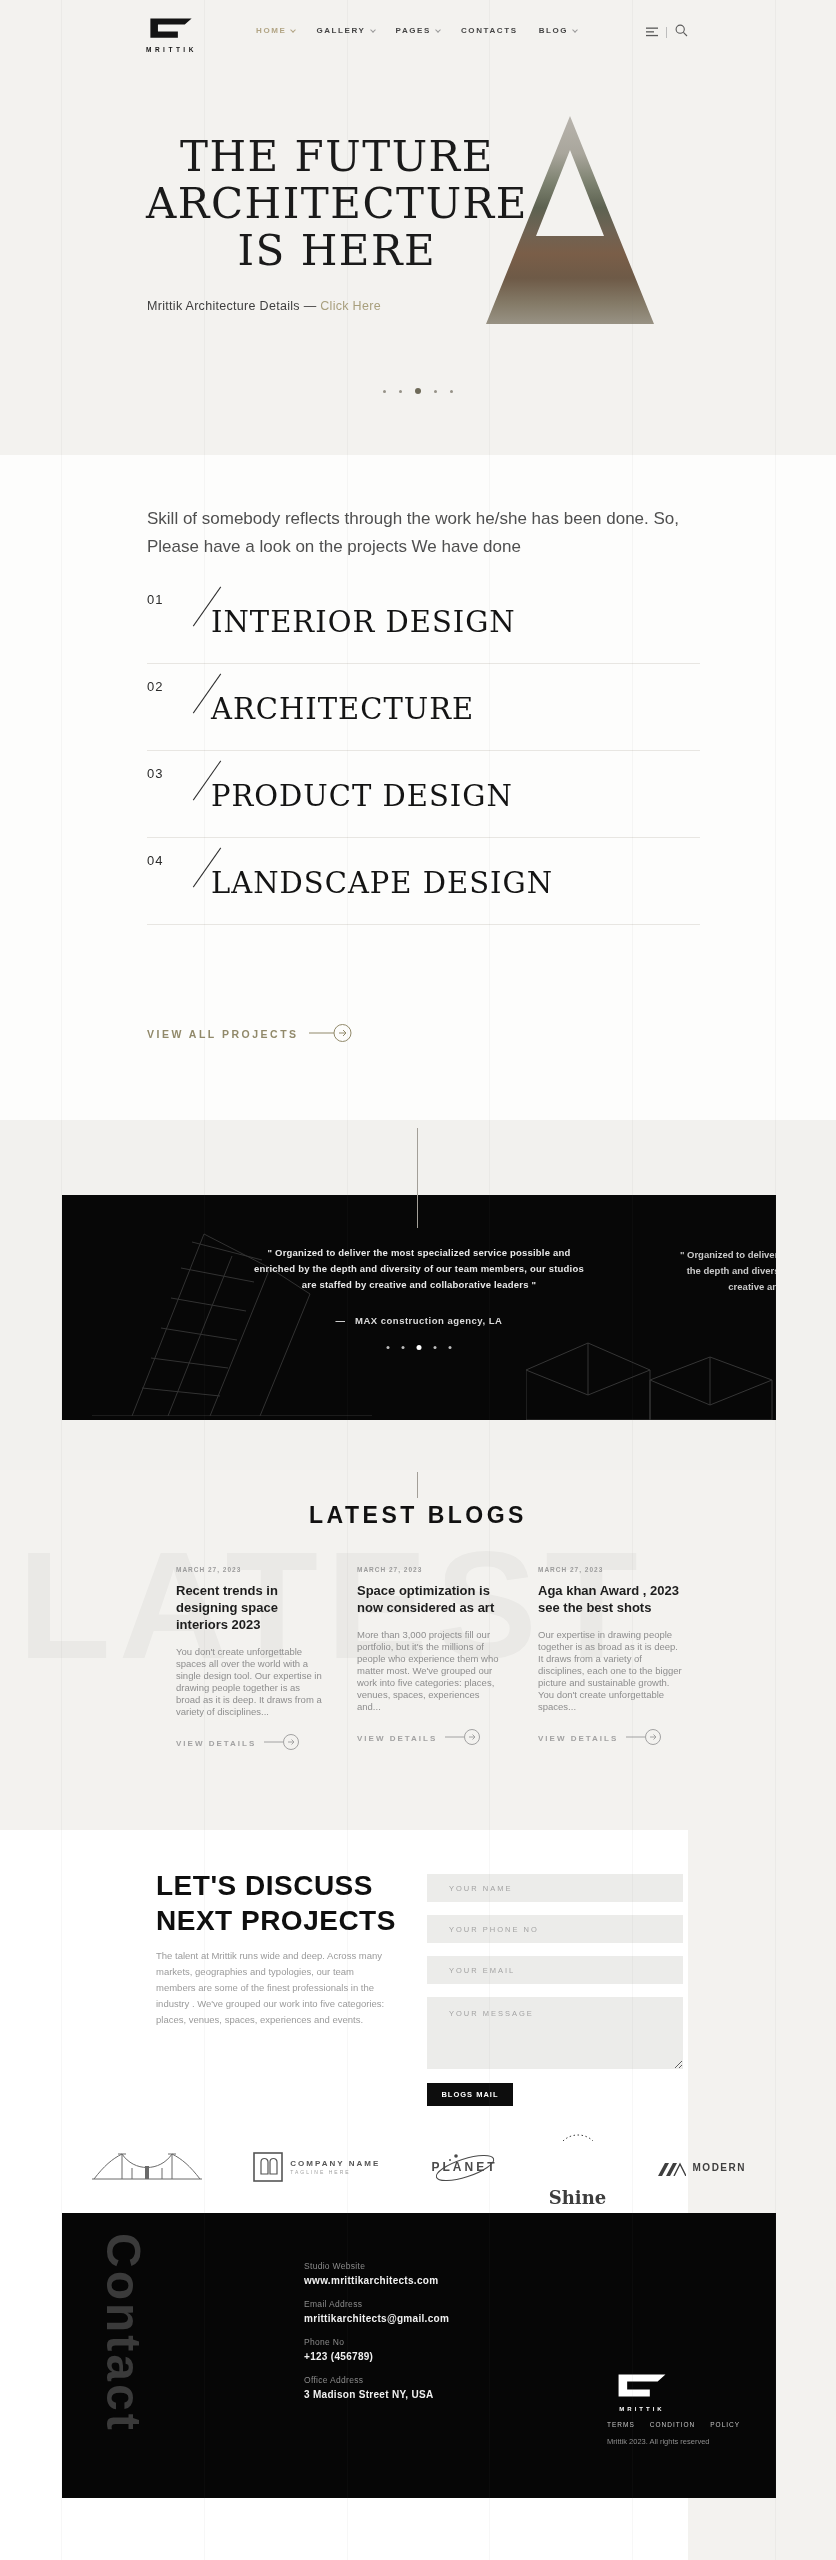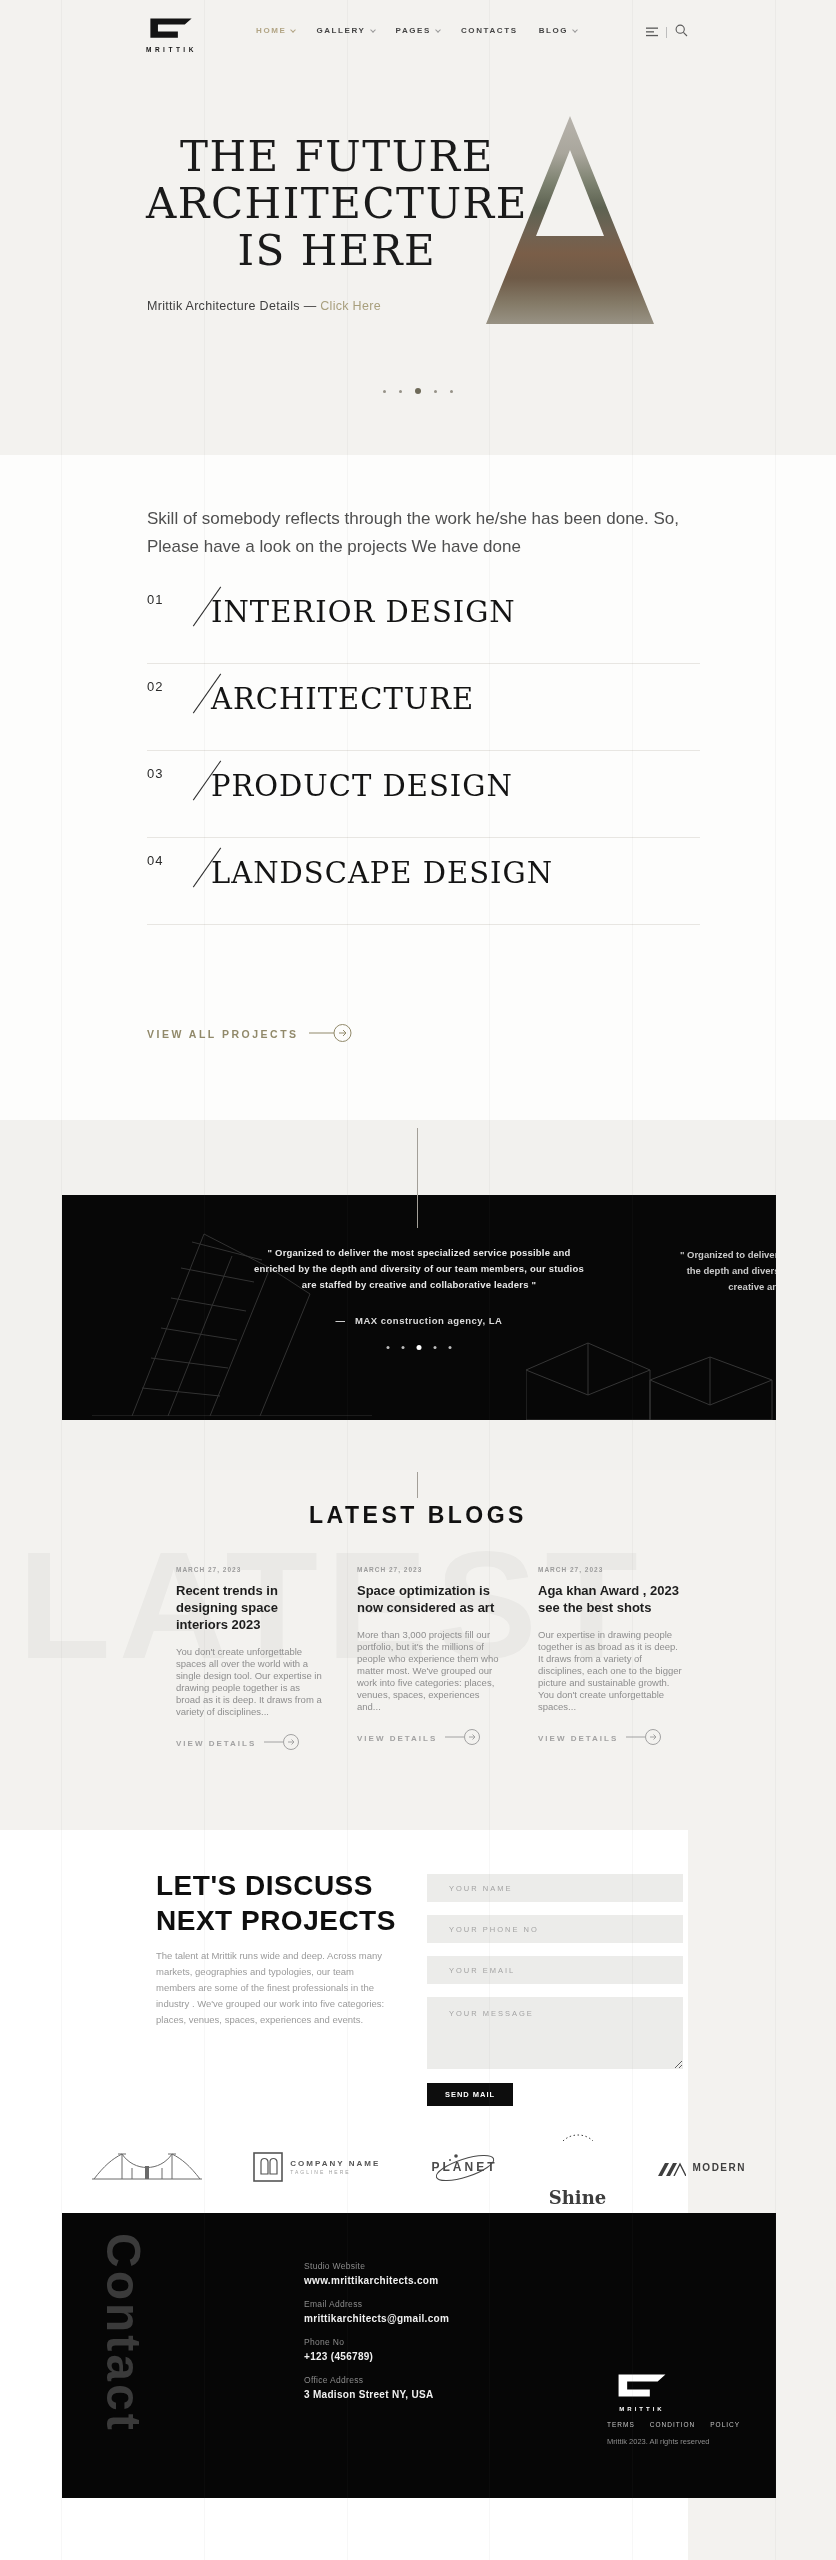--- a/index.html
+++ b/index.html
@@ -28,21 +28,21 @@
   .dot { width:3px; height:3px; border-radius:50%; background:#969288; cursor:pointer; }
   .dot.big { width:6px; height:6px; background:#6e6a59; }
 
   
   .section-projects { position:absolute; left:0; top:455px; width:836px; height:665px; background:#fdfdfc; z-index:2; }
   .intro { position:absolute; left:147px; top:50px; width:585px; font-size:17px; line-height:28px; color:#4f4f4f; }
   .projects { position:absolute; left:147px; top:122px; width:553px; }
   .project-item { position:relative; height:87px; border-bottom:1px solid #e8e6e2; cursor:pointer; }
   .p-num { position:absolute; left:0; top:15px; font-size:13px; letter-spacing:1px; color:#2b2b2b; }
   .p-slash { position:absolute; left:36px; top:29px; width:48px; height:1px; background:#2e2e2e; transform:rotate(-55deg); }
-  .p-title { position:absolute; left:64px; top:18px; font-family:"DejaVu Serif", serif; font-size:29px; letter-spacing:1px; color:#141414; white-space:nowrap; }
+  .p-title { position:absolute; left:64px; top:28px; font-family:"DejaVu Serif", serif; font-size:29px; letter-spacing:1px; color:#141414; white-space:nowrap; }
   .view-all { position:absolute; left:147px; top:567px; display:flex; align-items:center; gap:10px; font-size:10.5px; font-weight:bold; letter-spacing:2.5px; color:#91896a; cursor:pointer; }
 
   
   .section-testimonial { position:absolute; left:0; top:1120px; width:836px; height:350px; background:#f2f1ee; z-index:2; }
   .decor-line { position:absolute; width:1px; background:#a39f98; z-index:4; }
   .t-band { position:absolute; left:62px; top:75px; width:714px; height:225px; background:#070707; overflow:hidden; }
   .t-quote { position:absolute; left:50%; transform:translateX(-50%); top:50px; width:330px; text-align:center; font-size:9.5px; line-height:16px; font-weight:bold; color:#e9e9e9; letter-spacing:0.2px; }
   .t-author { position:absolute; left:50%; transform:translateX(-50%); top:120px; width:330px; text-align:center; font-size:9.5px; font-weight:bold; color:#dcdcdc; letter-spacing:0.5px; }
   .t-partial { position:absolute; top:52px; font-size:9.5px; line-height:16px; font-weight:bold; color:#c9c9c9; text-align:center; }
   .t-partial.left { left:8px; width:210px; }
@@ -324,21 +324,21 @@
       <div>LET'S DISCUSS</div>
       <div>NEXT PROJECTS</div>
     </div>
     <div class="d-desc">The talent at Mrittik runs wide and deep. Across many markets, geographies and typologies, our team members are some of the finest professionals in the industry . We've grouped our work into five categories: places, venues, spaces, experiences and events.</div>
 
     <form class="d-form">
       <input class="d-input" type="text" placeholder="YOUR NAME" style="">
       <input class="d-input" type="text" placeholder="YOUR PHONE NO" style="">
       <input class="d-input" type="text" placeholder="YOUR EMAIL" style="">
       <textarea class="d-textarea" placeholder="YOUR MESSAGE" style=""></textarea>
-      <button class="d-submit" type="button">SEND MAIL</button>
+      <button class="d-submit" type="button">BLOGS MAIL</button>
     </form>
 
     <div class="clients">
       <div class="client">
         <svg width="110" height="42" viewBox="0 0 110 42" fill="none" stroke="#6a6a6a" stroke-width="1">
           <line x1="0" y1="33" x2="110" y2="33"></line>
           <line x1="30" y1="33" x2="30" y2="8"></line>
             <line x1="80" y1="33" x2="80" y2="8"></line>
           <path d="M30 8 C42 26 68 26 80 8"></path>
           <path d="M2 33 C12 20 20 13 30 8 M80 8 C90 13 98 20 108 33"></path>

